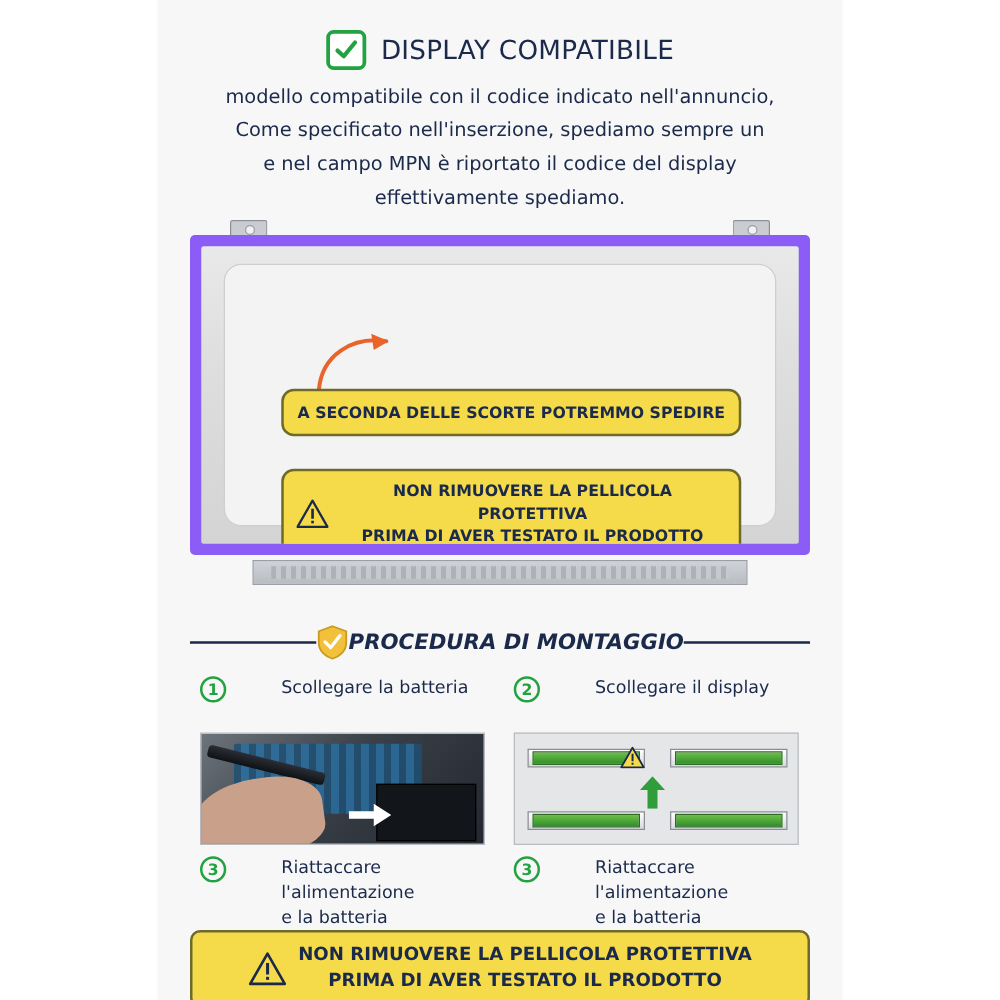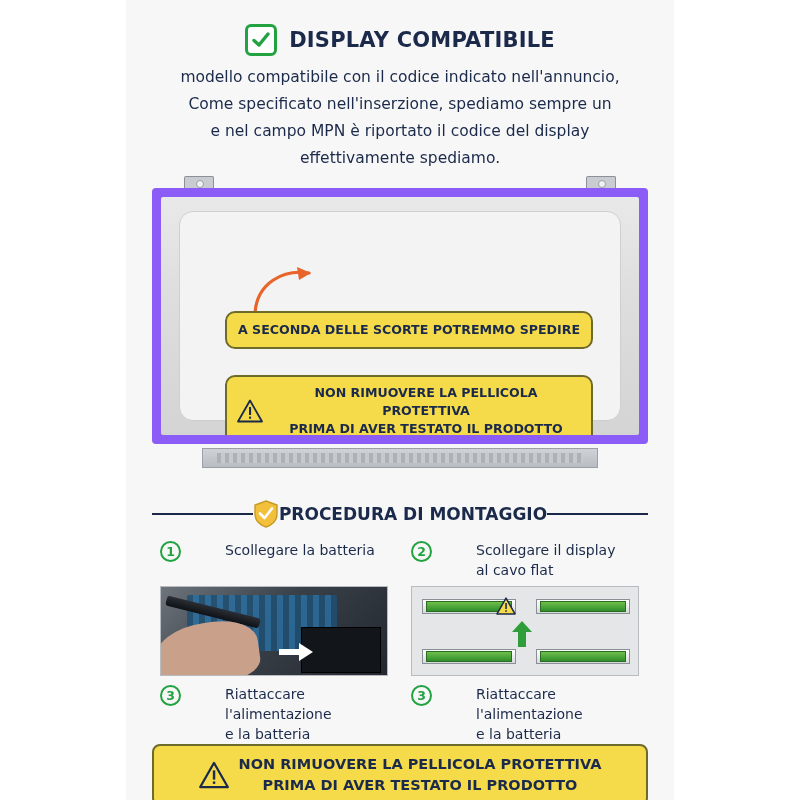--- a/index.html
+++ b/index.html
@@ -57,21 +57,21 @@
     background: #ffffff;
     border: 3px solid #22a241;
     display: flex;
     align-items: center;
     justify-content: center;
     box-sizing: border-box;
   }
   .check-badge svg { display: block; }
   .header-title {
     font-size: 21px;
-    font-weight: bold;
+    font-weight: normal;
     color: #1b2a4a;
     letter-spacing: 0.2px;
     white-space: nowrap;
   }
 
   .intro {
     position: absolute;
     left: 146px;
     top: 64px;
     width: 508px;
@@ -204,20 +204,21 @@
 
   
   .proc-head {
     position: absolute;
     left: 152px;
     top: 500px;
     width: 496px;
     display: flex;
     align-items: center;
     gap: 0;
+    font-style: italic;
   }
   .hr-line {
     flex: 1 1 auto;
     height: 2px;
     background: #1b2a4a;
   }
   .shield { flex: 0 0 auto; }
   .proc-title {
     font-size: 17px;
     font-weight: bold;
@@ -432,21 +433,20 @@
           <div>e la batteria</div>
         </div>
       </div>
     </div>
 
     <div class="col">
       <div class="step-line">
         <div class="num">2</div>
         <div class="step-text">
           <div>Scollegare il display</div>
-          <div>al cavo flat</div>
         </div>
       </div>
 
       <div class="photo p2">
         <div class="connector" style="left:10px; top:12px; width:92px;"></div>
         <div class="conn-green" style="left:14px; top:14px; width:84px;"></div>
 
         <div class="connector" style="left:124px; top:12px; width:92px;"></div>
         <div class="conn-green" style="left:128px; top:14px; width:84px;"></div>
 

